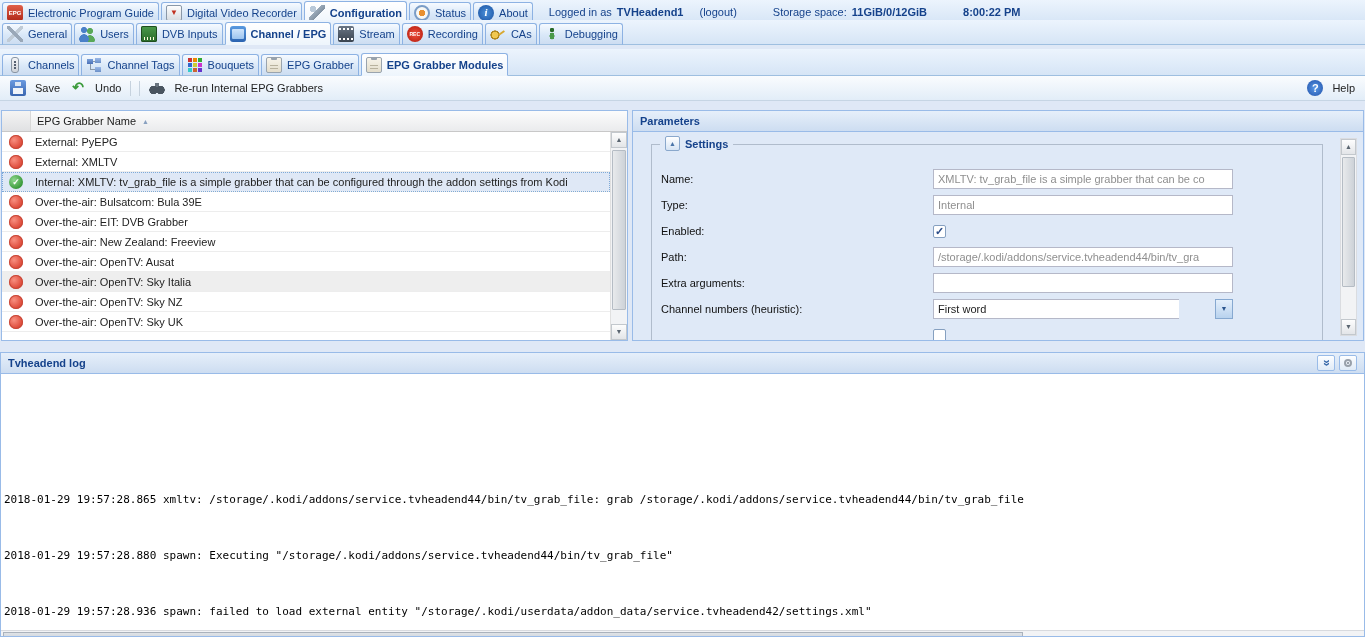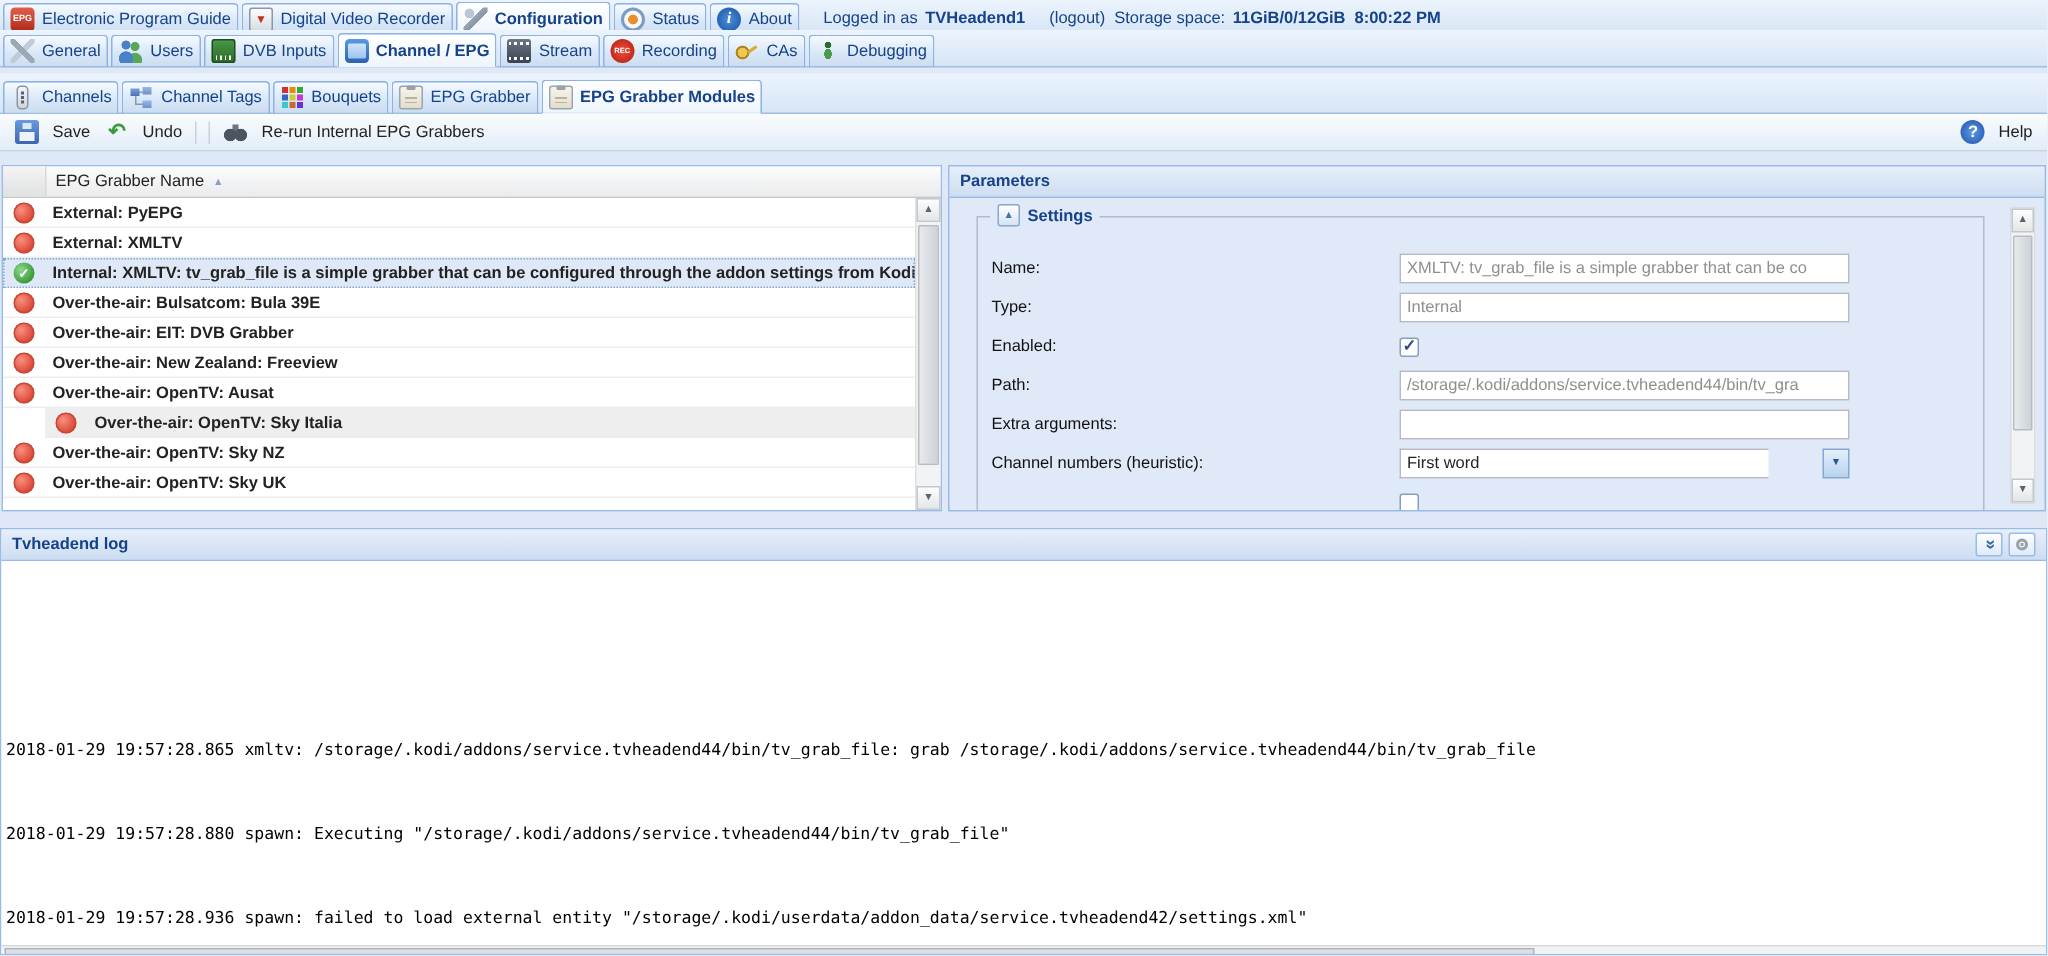--- a/index.html
+++ b/index.html
@@ -80,21 +80,21 @@
      linear-gradient(#cc6633,#cc6633) 6px 11px/4px 4px,
      linear-gradient(#6633cc,#6633cc) 11px 11px/4px 4px;background-repeat:no-repeat;}
   .i-clipboard{background:linear-gradient(#f7f4ea,#e3ddcb);border:1px solid #9aa4ae;box-sizing:border-box;border-radius:2px;}
   .i-clipboard::before{content:"";position:absolute;top:-1px;left:4px;width:6px;height:3px;background:#98a2ac;border-radius:1px;}
   .i-clipboard::after{content:"";position:absolute;left:3px;top:5px;right:3px;height:7px;
      background:repeating-linear-gradient(#0000 0 2px,#b8b29e 2px 3px);}
 
   
   #session{display:flex;align-items:center;margin:0 0 5px 14px;color:#15428b;white-space:nowrap;}
   #session .b{font-weight:bold;}
-  #session .gap1{margin-left:5px;} #session .gap2{margin-left:16px;} #session .gap3{margin-left:6px;}
+  #session .gap1{margin-left:5px;} #session .gap2{margin-left:16px;} #session .gap3{margin-left:36px;}
 
   
   #toolbar{position:absolute;left:0;top:76px;width:100%;height:25px;box-sizing:border-box;
      background:linear-gradient(#fafcfe,#e2edf8);border-bottom:1px solid #c6d5e4;
      display:flex;align-items:center;padding:0 5px;}
   .tbtn{display:flex;align-items:center;gap:4px;padding:2px 5px;border-radius:3px;cursor:pointer;color:#222;}
   .tsep{width:1px;height:15px;background:#c6d2de;margin:0 4px;}
   .i-save{background:linear-gradient(#6a9ae0,#3a66b0);border-radius:2px;}
   .i-save::before{content:"";position:absolute;left:3px;top:8px;right:3px;bottom:2px;background:#f0f4fa;}
   .i-save::after{content:"";position:absolute;left:5px;top:2px;width:6px;height:4px;background:#dce6f4;}
@@ -114,26 +114,26 @@
 
   
   #grid-panel{left:1px;top:110px;width:627px;height:231px;}
   .grid-header{height:21px;display:flex;background:linear-gradient(#fcfcfc,#eaebed);border-bottom:1px solid #c8c8c8;box-sizing:border-box;}
   .col-icon-h{width:28px;border-right:1px solid #d8d8d8;background:linear-gradient(#f4f4f4,#e0e1e3);}
   .col-name-h{flex:1;display:flex;align-items:center;padding-left:6px;color:#222;cursor:pointer;}
   .sort{margin-left:6px;font-size:7px;color:#88a0c0;}
   .grid-body{position:absolute;top:21px;left:0;right:17px;bottom:0;overflow:hidden;background:#fff;}
   .grow{height:19px;display:flex;align-items:center;border-bottom:1px solid #ededed;cursor:pointer;}
   .grow.selected{background:#dfe8f6;outline:1px dotted #7eaad8;outline-offset:-1px;}
-  .grow.hover{background:#eeeeee;margin-left:28px;}
+  .grow.hover{background:#eeeeee;}
   .gicon{width:14px;height:14px;border-radius:50%;margin-left:7px;position:relative;flex:none;}
   .gicon.disabled{background:radial-gradient(circle at 5px 5px,#f89080,#e05040 60%,#c03020);box-shadow:inset 0 0 0 1px #c84838;}
   .gicon.enabled{background:radial-gradient(circle at 5px 5px,#90d890,#3a9a3a 70%,#2a7a2a);}
   .gicon.enabled::before{content:"✓";position:absolute;inset:0;color:#fff;font-size:9px;line-height:14px;text-align:center;font-weight:bold;}
-  .gname{margin-left:12px;white-space:nowrap;color:#222;font-weight:bold;}
+  .gname{margin-left:12px;white-space:nowrap;color:#222;}
 
   
   .vscroll{position:absolute;width:17px;background:#f2f3f5;border-left:1px solid #e0e0e0;box-sizing:border-box;}
   #grid-scroll{right:0;top:21px;bottom:0;}
   .sb-btn{position:absolute;left:0;right:0;height:16px;background:linear-gradient(#fdfdfd,#e3e5e8);
      border:1px solid #c3c8cd;box-sizing:border-box;color:#5a6570;font-size:7px;line-height:14px;text-align:center;cursor:pointer;}
   .sb-up{top:0;} .sb-down{bottom:0;}
   .sb-thumb{position:absolute;left:1px;right:1px;background:linear-gradient(90deg,#e8eaec,#cdd2d8);
      border:1px solid #b5bcc4;border-radius:1px;cursor:pointer;}
   #grid-thumb{top:18px;height:158px;}

